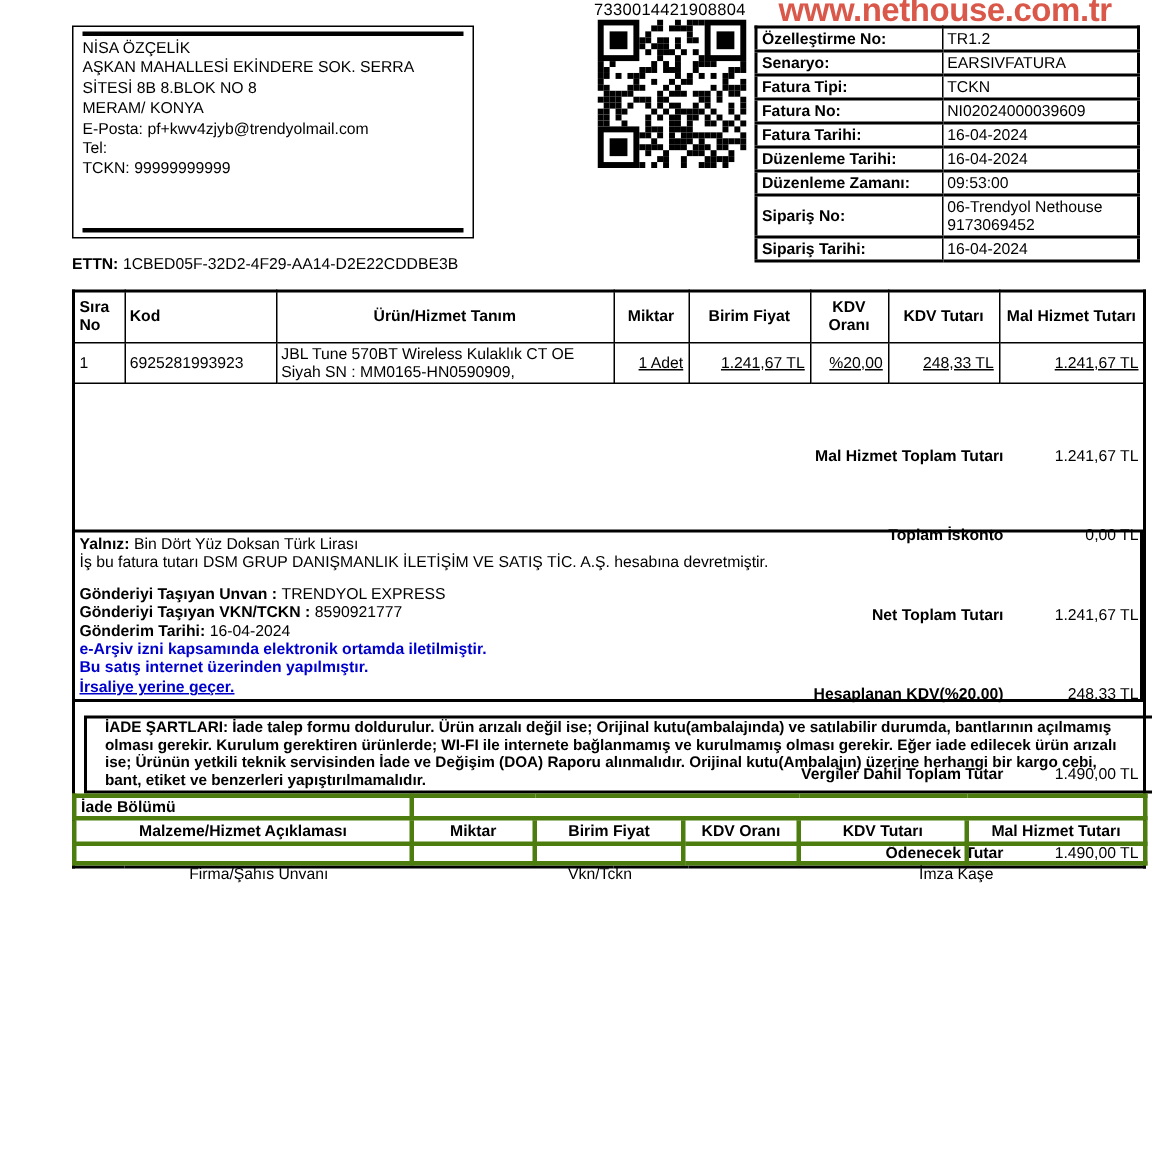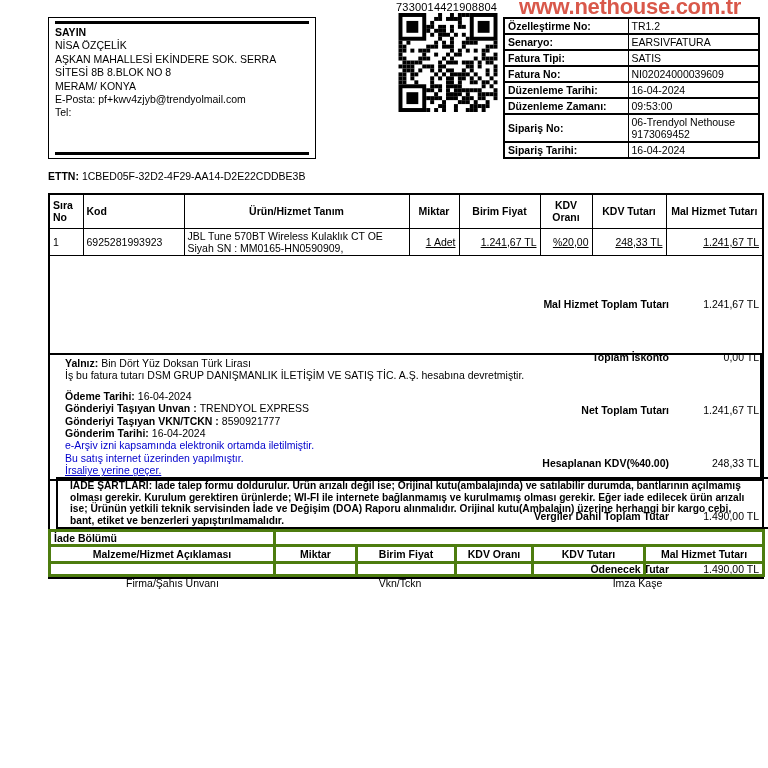--- a/index.html
+++ b/index.html
@@ -53,25 +53,25 @@
   .items-table td { height: 26px; vertical-align: middle; }
   .td-right { text-align: right; text-decoration: underline; }
   .totals-cell { height: 80px !important; vertical-align: top !important; padding-top: 2px !important; }
   .total-line { display: flex; justify-content: flex-end; line-height: 13px; margin-top: 40px; }
   .total-label { font-weight: bold; text-align: right; padding-right: 10px; }
   .total-value { width: 80px; text-align: right; }
 
   
   .notes-box {
     left: 48px; top: 353px; width: 714px; position: absolute;
-    border: 2px solid #000; padding: 2px 15px;
+    border: 2px solid #000; padding: 2px 3px;
     font-size: 10.5px; line-height: 12.4px;
   }
   .notes-spacer { height: 8px; }
-  .blue-note { color: #0000cc; font-weight: normal; }
+  .blue-note { color: #0000cc; font-weight: bold; }
   .blue-note.underlined span { text-decoration: underline; }
 
   
   .terms-box {
     left: 56px; top: 477px; width: 714px; position: absolute;
     border: 2px solid #000; padding: 1px 12px;
     font-size: 10.2px; font-weight: bold; line-height: 11.6px;
   }
 
   
@@ -91,26 +91,26 @@
   .fc-2 { left: 330px; width: 140px; }
   .fc-3 { left: 575px; width: 125px; }
 </style>
 </head>
 <body>
 
 <div class="page">
 
   <div class="buyer-box">
     <div class="thick-rule"></div>
-    <div class="buyer-title">SAYIN</div>
     <div>NİSA ÖZÇELİK</div>
     <div>AŞKAN MAHALLESİ EKİNDERE SOK. SERRA SİTESİ 8B 8.BLOK NO 8</div>
     <div>MERAM/ KONYA</div>
     <div><span class="lbl-plain">E-Posta:</span><span>pf+kwv4zjyb@trendyolmail.com</span></div>
     <div><span class="lbl-plain">Tel:</span><span></span></div>
+    <div><span class="lbl-plain">TCKN:</span><span>99999999999</span></div>
     <div class="thick-rule-bottom"></div>
   </div>
 
   <div class="qr-number">7330014421908804</div>
   <div class="qr-box">
     <svg id="qr-svg" width="100" height="99" viewBox="0 0 100 100" xmlns="http://www.w3.org/2000/svg">
         <rect x="0" y="0" width="100" height="100" fill="#fff"></rect>
         <rect x="0" y="0" width="28" height="28" fill="#000"></rect>
         <rect x="4" y="4" width="20" height="20" fill="#fff"></rect>
         <rect x="8" y="8" width="12" height="12" fill="#000"></rect>
@@ -364,25 +364,29 @@
       <tr>
           <td class="ilabel">Özelleştirme No:</td>
           <td>TR1.2</td>
         </tr>
       <tr>
           <td class="ilabel">Senaryo:</td>
           <td>EARSIVFATURA</td>
         </tr>
       <tr>
           <td class="ilabel">Fatura Tipi:</td>
-          <td>SATIS</td>
+          <td>TCKN</td>
         </tr>
       <tr>
           <td class="ilabel">Fatura No:</td>
           <td>NI02024000039609</td>
+        </tr>
+      <tr>
+          <td class="ilabel">Fatura Tarihi:</td>
+          <td>16-04-2024</td>
         </tr>
       <tr>
           <td class="ilabel">Düzenleme Tarihi:</td>
           <td>16-04-2024</td>
         </tr>
       <tr>
           <td class="ilabel">Düzenleme Zamanı:</td>
           <td>09:53:00</td>
         </tr>
       <tr>
@@ -442,41 +446,40 @@
             </div>
           <div class="total-line">
               <span class="total-label">Toplam İskonto</span>
               <span class="total-value">0,00 TL</span>
             </div>
           <div class="total-line">
               <span class="total-label">Net Toplam Tutarı</span>
               <span class="total-value">1.241,67 TL</span>
             </div>
           <div class="total-line">
-              <span class="total-label">Hesaplanan KDV(%40.00)</span>
+              <span class="total-label">Hesaplanan KDV(%20.00)</span>
               <span class="total-value">248,33 TL</span>
             </div>
           <div class="total-line">
               <span class="total-label">Vergiler Dahil Toplam Tutar</span>
               <span class="total-value">1.490,00 TL</span>
             </div>
           <div class="total-line">
               <span class="total-label">Ödenecek Tutar</span>
               <span class="total-value">1.490,00 TL</span>
             </div>
         </td>
       </tr>
     </tbody>
   </table>
 
   <div class="notes-box">
     <div><span class="lbl">Yalnız:</span><span>Bin Dört Yüz Doksan Türk Lirası</span></div>
     <div>İş bu fatura tutarı DSM GRUP DANIŞMANLIK İLETİŞİM VE SATIŞ TİC. A.Ş. hesabına devretmiştir.</div>
     <div class="notes-spacer"></div>
-    <div><span class="lbl">Ödeme Tarihi:</span><span>16-04-2024</span></div>
     <div><span class="lbl">Gönderiyi Taşıyan Unvan :</span><span>TRENDYOL EXPRESS</span></div>
     <div><span class="lbl">Gönderiyi Taşıyan VKN/TCKN :</span><span>8590921777</span></div>
     <div><span class="lbl">Gönderim Tarihi:</span><span>16-04-2024</span></div>
     <div class="blue-note">e-Arşiv izni kapsamında elektronik ortamda iletilmiştir.</div>
     <div class="blue-note">Bu satış internet üzerinden yapılmıştır.</div>
     <div class="blue-note underlined"><span>İrsaliye yerine geçer.</span></div>
   </div>
 
   <div class="terms-box">İADE ŞARTLARI: İade talep formu doldurulur. Ürün arızalı değil ise; Orijinal kutu(ambalajında) ve satılabilir durumda, bantlarının açılmamış olması gerekir. Kurulum gerektiren ürünlerde; WI-FI ile internete bağlanmamış ve kurulmamış olması gerekir. Eğer iade edilecek ürün arızalı ise; Ürünün yetkili teknik servisinden İade ve Değişim (DOA) Raporu alınmalıdır. Orijinal kutu(Ambalajın) üzerine herhangi bir kargo cebi, bant, etiket ve benzerleri yapıştırılmamalıdır.</div>
 

